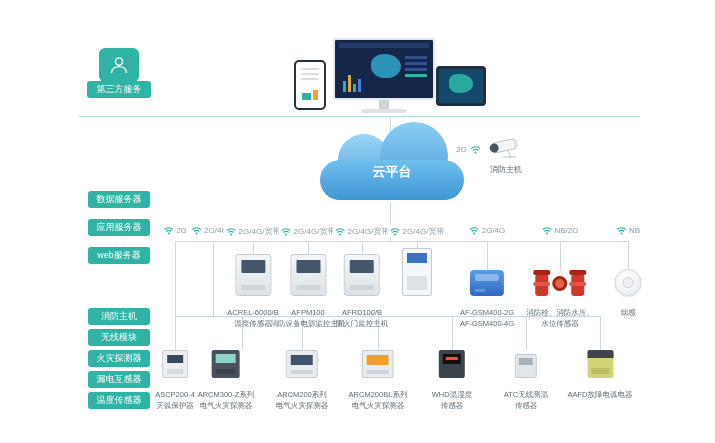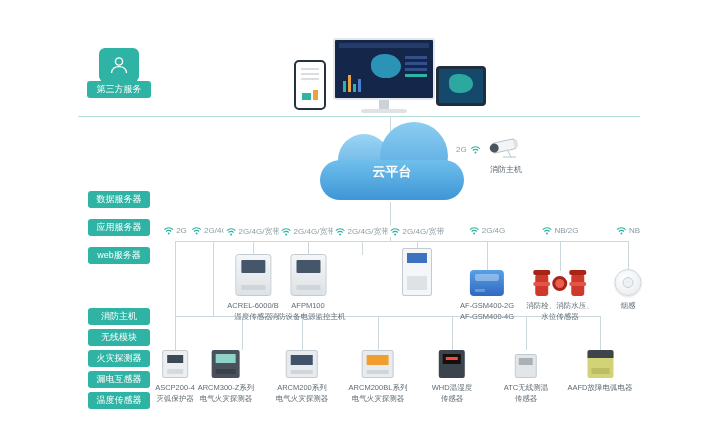--- a/index.html
+++ b/index.html
@@ -16,21 +16,21 @@
           border-radius:6px;display:flex;align-items:center;justify-content:center;}
   
   .net{position:absolute;top:226px;transform:translateX(-50%);display:flex;align-items:center;
        gap:2px;font-size:8px;color:#8b9aa1;white-space:nowrap;z-index:1;background:#fff;padding:0 2px;}
   
   .dev{position:absolute;transform:translateX(-50%);display:flex;flex-direction:column;
        align-items:center;z-index:1;}
   .dev.top{top:250px;} .dev.bot{top:346px;}
   .zone{display:flex;align-items:flex-end;justify-content:center;}
   .dev.top .zone{height:46px;} .dev.bot .zone{height:32px;}
-  .dl{margin-top:5px;text-align:center;font-size:7.5px;color:#5d6b73;line-height:1.45;white-space:nowrap;}
+  .dl{margin-top:12px;text-align:center;font-size:7.5px;color:#5d6b73;line-height:1.45;white-space:nowrap;}
   .art{position:relative;box-sizing:border-box;}
   .cabinet{width:36px;height:42px;background:linear-gradient(#f4f6f8,#dde2e6);border:1px solid #c3cad0;border-radius:3px;}
   .cabinet::before{content:"";position:absolute;top:5px;left:5px;right:5px;height:13px;background:#46566a;border-radius:1px;}
   .cabinet::after{content:"";position:absolute;bottom:5px;left:5px;right:5px;height:5px;background:#cfd5da;}
   .tower{width:30px;height:48px;background:#f4f6f8;border:1px solid #c3cad0;border-radius:2px;}
   .tower::before{content:"";position:absolute;top:4px;left:4px;right:4px;height:10px;background:#3c72c0;}
   .tower::after{content:"";position:absolute;bottom:5px;left:4px;right:4px;height:14px;background:#dde2e6;}
   .gateway{width:34px;height:26px;background:linear-gradient(#57a0e8,#3068c0);border-radius:4px;}
   .gateway::before{content:"";position:absolute;top:4px;left:5px;right:5px;height:7px;background:rgba(255,255,255,.35);border-radius:2px;}
   .gateway::after{content:"";position:absolute;bottom:4px;left:5px;width:10px;height:3px;background:rgba(255,255,255,.25);}
@@ -277,20 +277,29 @@
   </div>
   <div class="dev top" style="left:308px">
     <div class="zone">
         <div class="art cabinet"></div>
       </div>
     <div class="dl">
         <div>AFPM100</div>
         <div>消防设备电源监控主机</div>
       </div>
   </div>
+  <div class="dev top" style="left:362px">
+    <div class="zone">
+        <div class="art cabinet"></div>
+      </div>
+    <div class="dl">
+        <div>AFRD100/B</div>
+        <div>防火门监控主机</div>
+      </div>
+  </div>
   <div class="dev top" style="left:417px">
     <div class="zone">
         <div class="art tower"></div>
       </div>
   </div>
   <div class="dev top" style="left:487px">
     <div class="zone">
         <div class="art gateway"></div>
       </div>
     <div class="dl">

